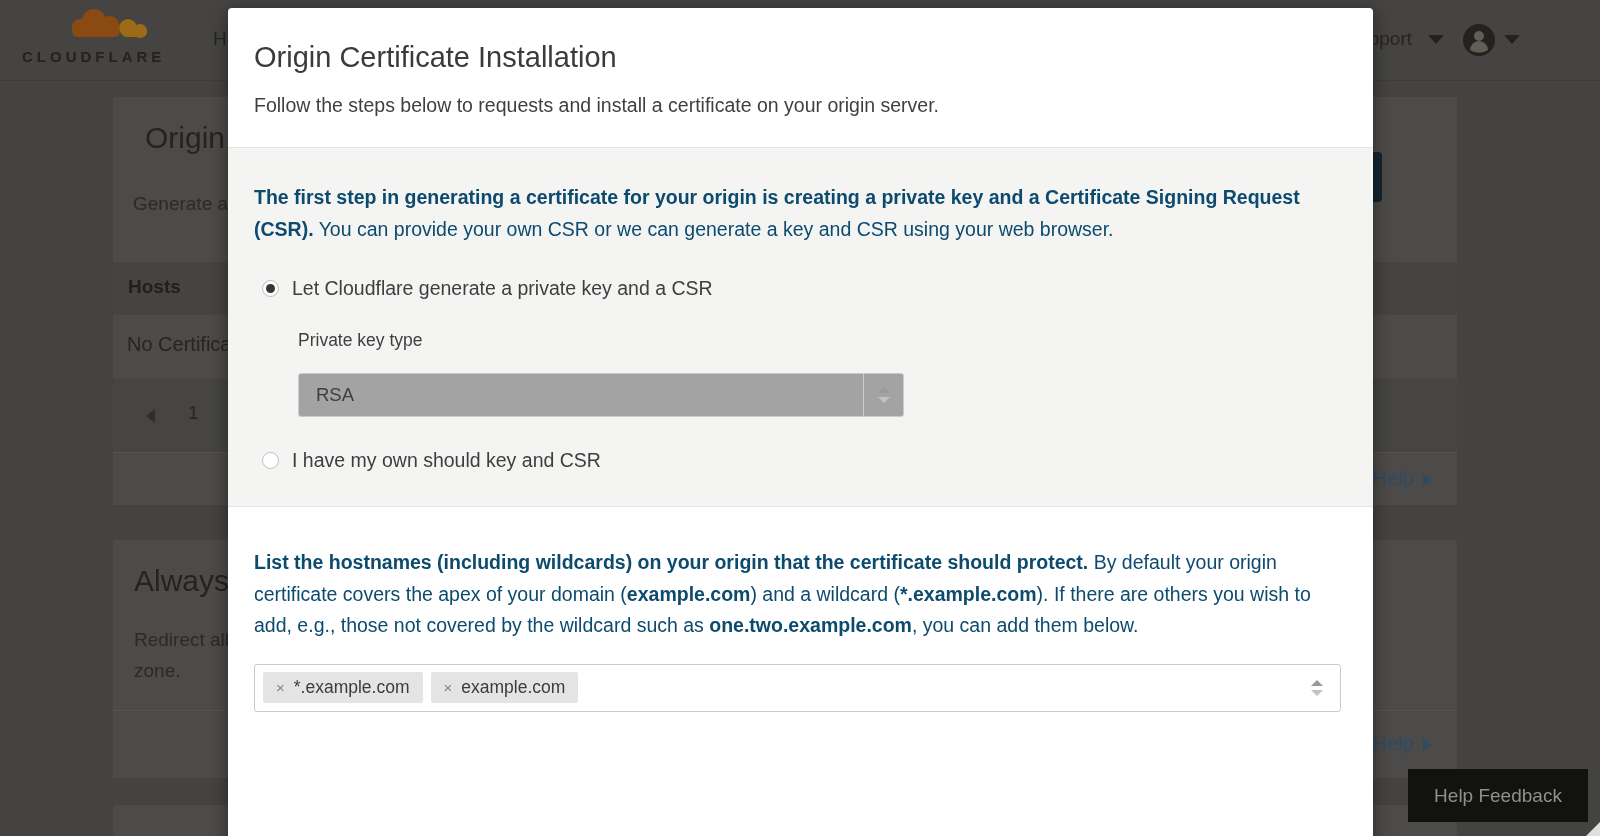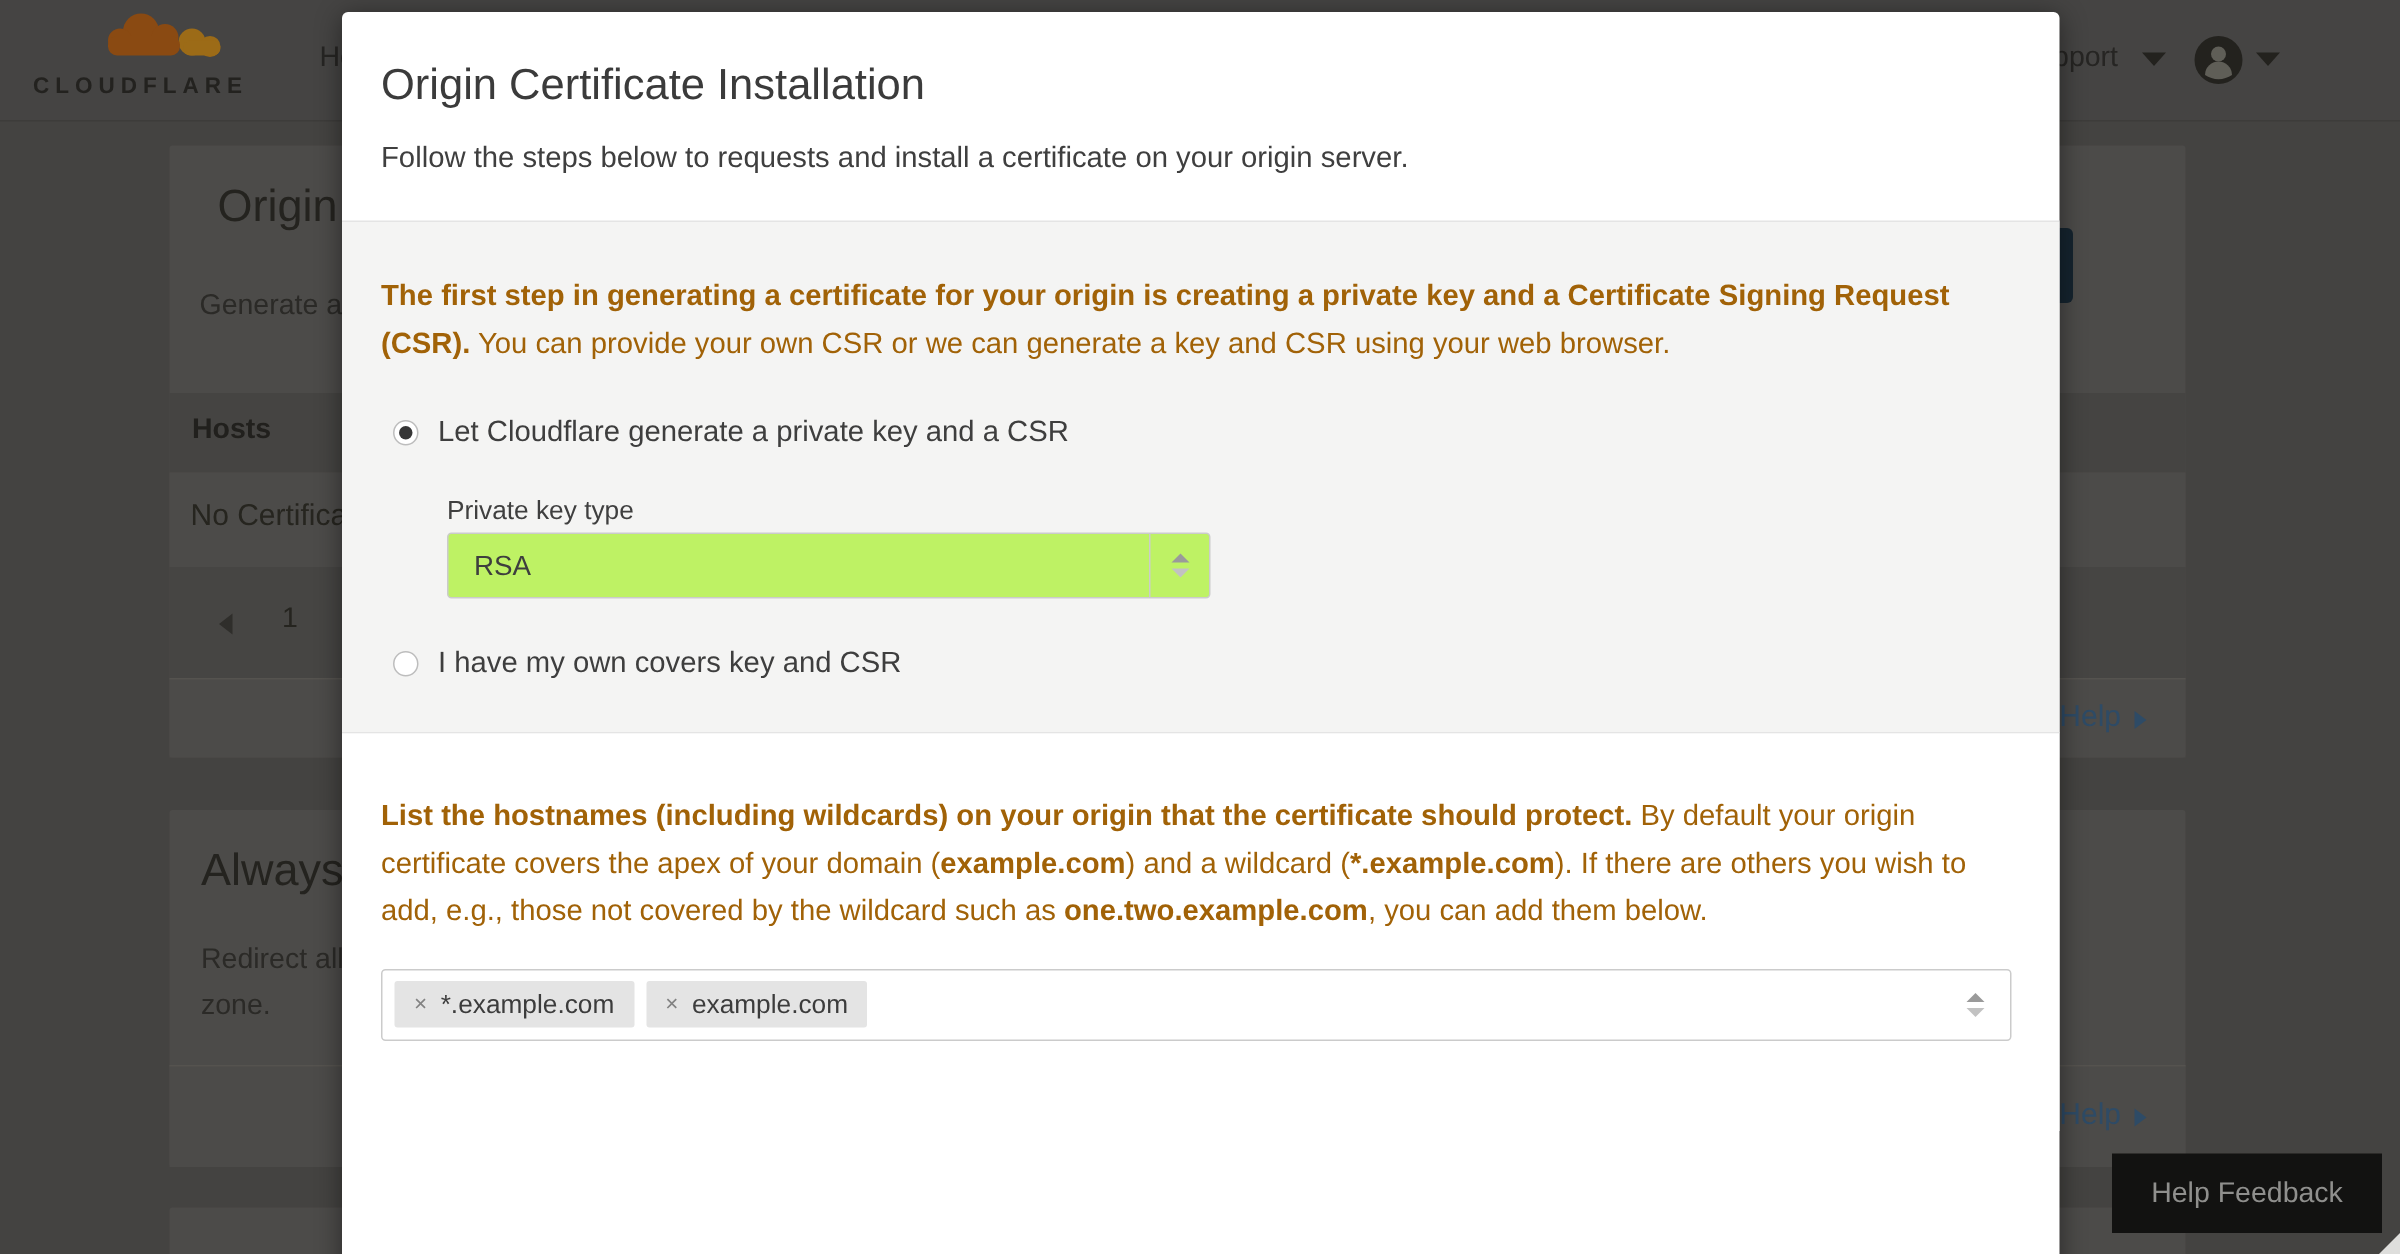--- a/index.html
+++ b/index.html
@@ -58,35 +58,35 @@
 
   
   .modal { position:absolute; left:228px; top:8px; width:1145px; height:850px;
            background:#ffffff; border-radius:4px 4px 0 0;
            box-shadow:0 3px 18px rgba(0,0,0,0.45); }
   .modal-head { padding:28px 16px 30px 26px; border-bottom:1px solid #e4e4e4; }
   .modal-title { font-size:29px; font-weight:400; color:#3b3b3b; line-height:42px; }
   .modal-subtitle { margin-top:16px; font-size:19.5px; color:#3f3f3f; }
 
   .key-section { background:#f4f4f3; border-bottom:1px solid #e4e4e4; padding:34px 26px 34px 26px; }
-  .para { font-size:19.5px; color:#a16207; line-height:31.5px; }
+  .para { font-size:19.5px; color:#0c4a6e; line-height:31.5px; }
   .para b { font-weight:700; }
 
   .radio-row { display:flex; align-items:center; gap:13px; margin-left:8px; cursor:pointer; }
   .radio-row.first { margin-top:32px; }
   .radio-row.second { margin-top:32px; }
   .radio { width:17px; height:17px; border-radius:50%; background:#fff;
            border:1px solid #bdbdbd; position:relative; flex:0 0 auto; }
   .radio.checked::after { content:""; position:absolute; left:3px; top:3px; width:9px; height:9px;
                           border-radius:50%; background:#363636; }
   .radio-label { font-size:19.5px; color:#3e3e3e; }
 
   .pk-block { margin-left:44px; }
   .pk-label { margin-top:30px; font-size:17.5px; color:#3f3f3f; }
-  .pk-select { margin-top:4px; width:509px; height:44px; background:#bef264;
+  .pk-select { margin-top:22px; width:606px; height:44px; background:#a3a3a3;
                border:1px solid #cbcbcb; border-radius:3px; position:relative; cursor:pointer; }
   .pk-select-value { position:absolute; left:17px; top:10px; font-size:18.5px; color:#3e3e3e; }
   .stepper { position:absolute; right:0; top:0; width:40px; height:100%;
              border-left:1px solid #cbcbcb; }
   .arrow-up, .arrow-down { position:absolute; left:50%; transform:translateX(-50%);
              width:0; height:0; border-left:6px solid transparent; border-right:6px solid transparent; }
   .arrow-up { top:13px; border-bottom:6px solid #9a9a9a; }
   .arrow-down { bottom:13px; border-top:6px solid #c2c2c2; }
 
   .host-section { background:#fff; padding:40px 26px 60px 26px; }
@@ -200,21 +200,21 @@
           <span class="pk-select-value">RSA</span>
           <span class="stepper">
             <span class="arrow-up"></span>
             <span class="arrow-down"></span>
           </span>
         </div>
       </div>
 
       <div class="radio-row second">
         <span class="radio"></span>
-        <span class="radio-label">I have my own covers key and CSR</span>
+        <span class="radio-label">I have my own should key and CSR</span>
       </div>
     </div>
 
     <div class="host-section">
       <p class="para"><b>List the hostnames (including wildcards) on your origin that the certificate should protect.</b><span> By default your origin certificate covers the apex of your domain (</span><b>example.com</b><span>) and a wildcard (</span><b>*.example.com</b><span>). If there are others you wish to add, e.g., those not covered by the wildcard such as </span><b>one.two.example.com</b><span>, you can add them below.</span></p>
 
       <div class="tag-input">
         <span class="tag">
           <span class="x">×</span>
           <span>*.example.com</span>

